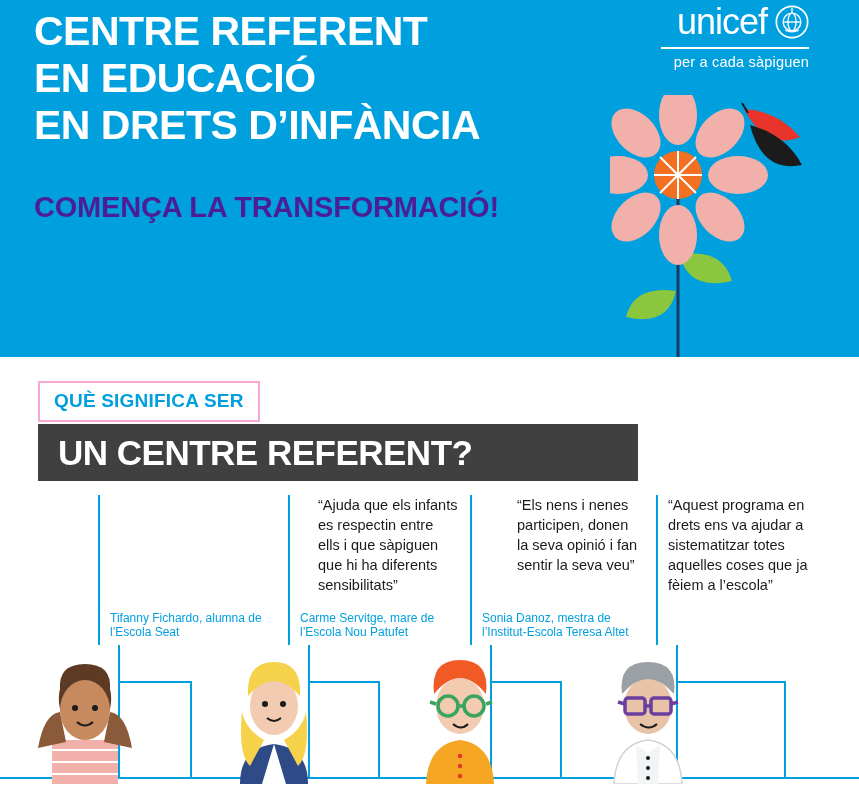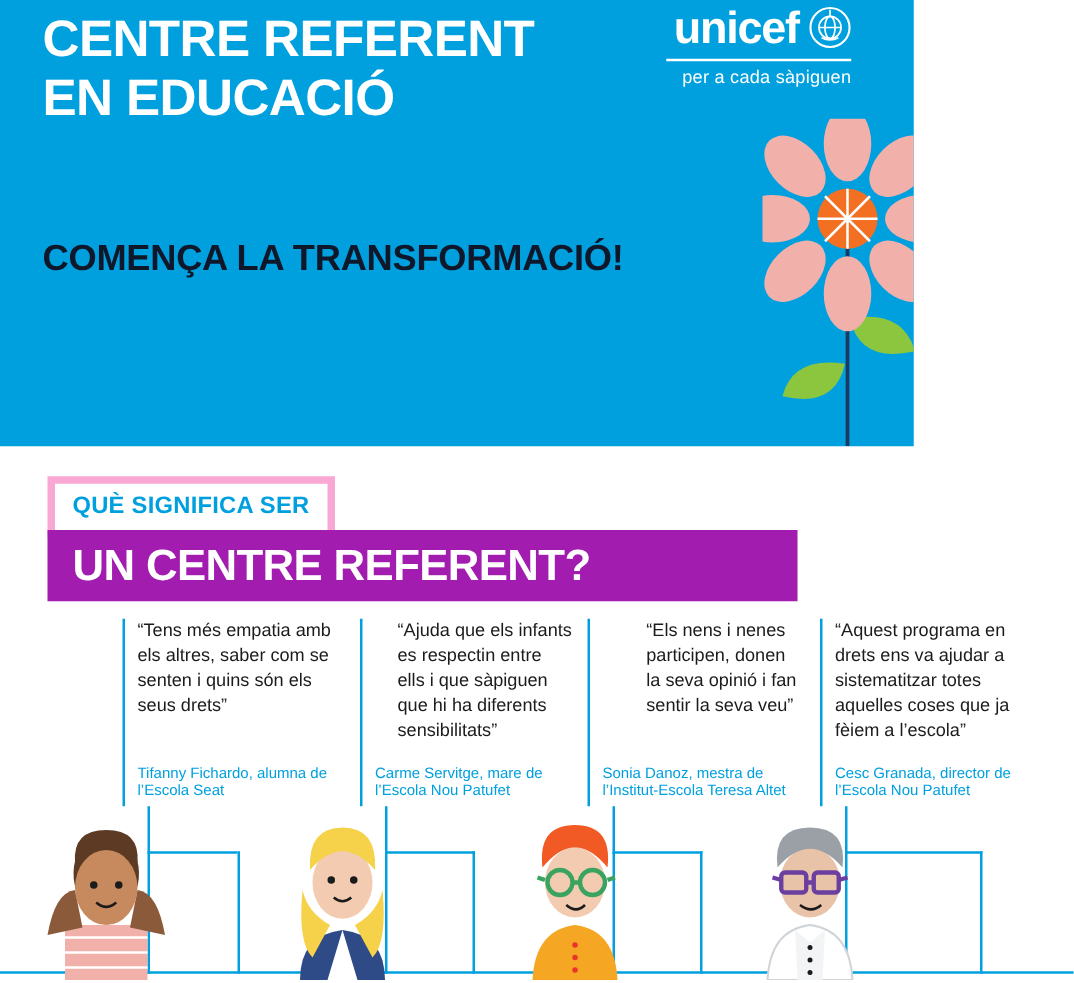--- a/index.html
+++ b/index.html
@@ -7,77 +7,77 @@
     width:859px;height:786px;
     font-family:"Liberation Sans", sans-serif;
     background:#ffffff;
     overflow:hidden;
     position:relative;
   }
   .page{position:relative;width:859px;height:786px;overflow:hidden;}
 
   
   .hero{
-    position:absolute;left:0;top:0;width:731px;height:357px;
+    position:absolute;left:0;top:0;width:859px;height:357px;
     background:#00a0df;
     overflow:hidden;
   }
   .hero-title{
     position:absolute;left:34px;top:8px;
     color:#ffffff;
     font-weight:bold;
     font-size:41px;
     line-height:47px;
     letter-spacing:-0.5px;
   }
   .hero-title div{white-space:nowrap;}
   .hero-sub{
     position:absolute;left:34px;top:190px;
-    color:#0f172a;
+    color:#4c1d95;
     font-weight:bold;
     font-size:29px;
     line-height:34px;
     letter-spacing:-0.2px;
     white-space:nowrap;
   }
 
   
   .logo{
     position:absolute;right:50px;top:4px;
     text-align:right;
     color:#ffffff;
   }
   .logo-row{display:flex;align-items:center;justify-content:flex-end;gap:8px;}
   .logo-word{
-    font-size:36px;font-weight:bold;letter-spacing:-1px;line-height:36px;
+    font-size:36px;font-weight:normal;letter-spacing:-1px;line-height:36px;
   }
   .logo-mark{width:34px;height:34px;}
   .logo-rule{
     height:2px;background:#ffffff;margin:7px 0 5px auto;width:148px;
   }
   .logo-tag{font-size:14.5px;letter-spacing:.2px;white-space:nowrap;}
 
   
   .flower{position:absolute;left:610px;top:95px;width:250px;height:262px;}
 
   
   .kicker{
     position:absolute;left:38px;top:381px;
-    border:6px solid #f9a8d4;
+    border:2px solid #f9a8d4;
     color:#00a0df;
     font-weight:bold;
     font-size:19px;
     letter-spacing:.2px;
     padding:7px 14px 8px 14px;
     box-sizing:border-box;
   }
   .bigbar{
     position:absolute;left:38px;top:424px;
     width:600px;height:57px;
-    background:#a21caf;
+    background:#404040;
   }
   .bigbar span{
     position:absolute;left:20px;top:9px;
     color:#ffffff;font-weight:bold;font-size:35px;letter-spacing:-0.5px;
   }
 
   
   .quotes{
     position:absolute;left:38px;top:495px;width:790px;height:160px;
   }
@@ -123,20 +123,21 @@
 </head>
 <body>
 
 <div class="page">
 
   <div class="hero">
 
     <div class="hero-title">
       <div>CENTRE REFERENT</div>
       <div>EN EDUCACIÓ</div>
+      <div>EN DRETS D’INFÀNCIA</div>
     </div>
 
     <div class="hero-sub">COMENÇA LA TRANSFORMACIÓ!</div>
 
     <div class="logo">
       <div class="logo-row">
         <div class="logo-word">unicef</div>
         <svg class="logo-mark" viewBox="0 0 100 100">
           <circle cx="50" cy="50" r="46" fill="none" stroke="#ffffff" stroke-width="5"></circle>
           <circle cx="50" cy="50" r="26" fill="none" stroke="#ffffff" stroke-width="4"></circle>
@@ -186,37 +187,35 @@
 
   <div class="kicker">QUÈ SIGNIFICA SER</div>
 
   <div class="bigbar">
     <span>UN CENTRE REFERENT?</span>
   </div>
 
   <div class="quotes">
 
     <div class="qcol c0">
-      <div class="qtext">“Tens més empatia amb els altres, saber com se senten i quins són els seus drets”</div>
       <div class="qattr">Tifanny Fichardo, alumna de l’Escola Seat</div>
     </div>
 
     <div class="qcol c1">
       <div class="qtext">“Ajuda que els infants es respectin entre ells i que sàpiguen que hi ha diferents sensibilitats”</div>
       <div class="qattr">Carme Servitge, mare de l’Escola Nou Patufet</div>
     </div>
 
     <div class="qcol c2">
       <div class="qtext">“Els nens i nenes participen, donen la seva opinió i fan sentir la seva veu”</div>
       <div class="qattr">Sonia Danoz, mestra de l’Institut-Escola Teresa Altet</div>
     </div>
 
     <div class="qcol c3">
       <div class="qtext">“Aquest programa en drets ens va ajudar a sistematitzar totes aquelles coses que ja fèiem a l’escola”</div>
-      <div class="qattr">Cesc Granada, director de l’Escola Nou Patufet</div>
     </div>
   </div>
 
   <div class="strip">
 
     <div class="baseline"></div>
 
     <div class="vline" style="left:118px;"></div>
     <div class="vline" style="left:308px;"></div>
     <div class="vline" style="left:490px;"></div>

